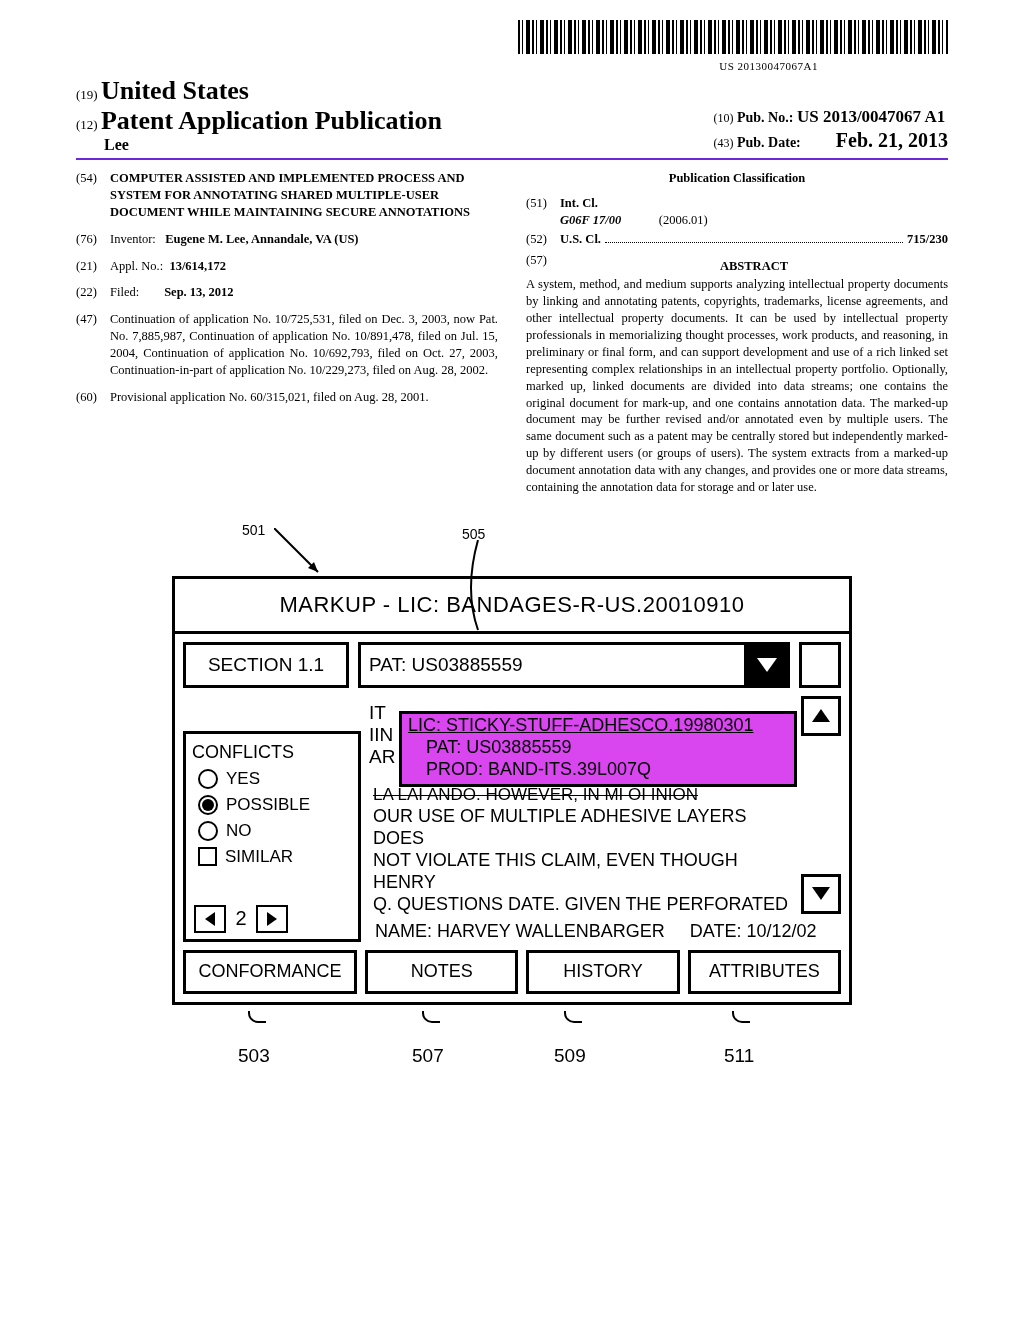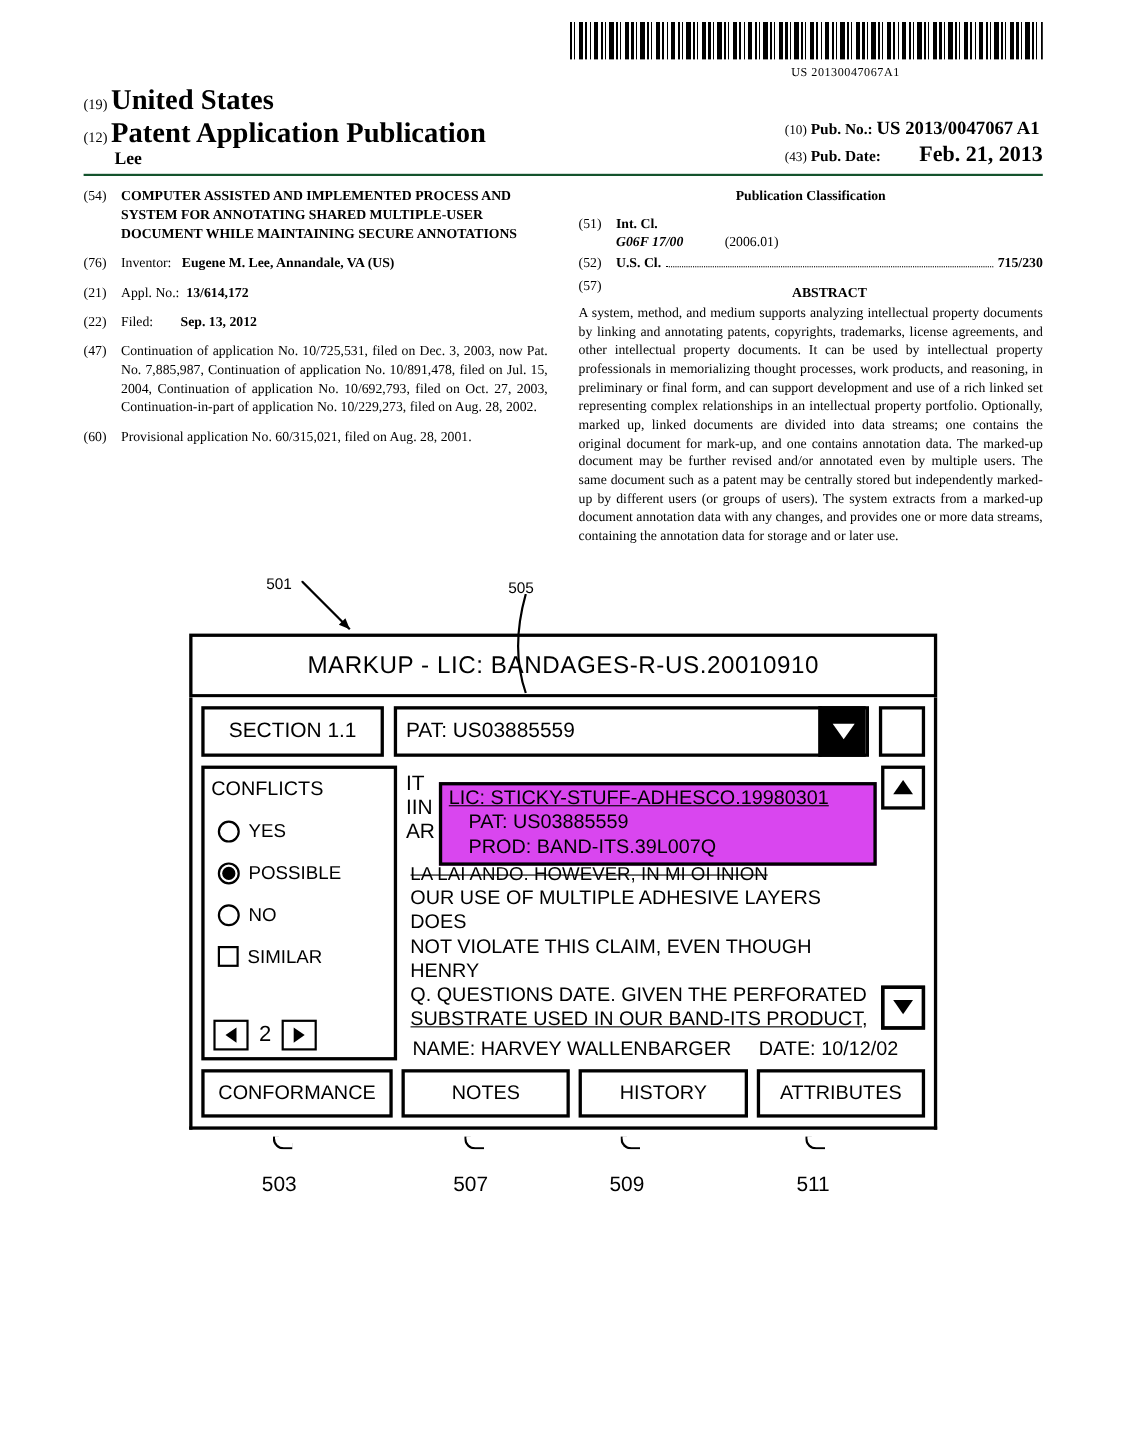--- a/index.html
+++ b/index.html
@@ -25,21 +25,21 @@
   .barcode-caption {
     font-size: 11px;
     letter-spacing: 0.5px;
     margin-top: 2px;
     margin-right: 130px;
   }
   .header {
     display: flex;
     justify-content: space-between;
     align-items: flex-end;
-    border-bottom: 2px solid #14532d;
+    border-bottom: 2px solid #6d28d9;
     padding-bottom: 4px;
     margin-bottom: 10px;
   }
   .header-left .line1 { font-size: 13px; }
   .header-left .line2 { font-size: 26px; font-weight: bold; }
   .header-left .line3 { font-size: 26px; font-weight: bold; }
   .header-left .line4 { font-size: 16px; font-weight: bold; padding-left: 28px; }
   .header-right { text-align: left; }
   .header-right .kv { font-size: 14px; margin-bottom: 2px; }
   .header-right .kv .num { font-size: 12px; }
@@ -98,21 +98,21 @@
     display:flex;align-items:center;justify-content:center;
   }
   .pat-caret::after{
     content:""; width:0;height:0;border-left:10px solid transparent;border-right:10px solid transparent;border-top:14px solid #fff;
   }
   .aux-box { border:3px solid #000; width:36px; height:40px; }
 
   .row3 { display:flex; gap:8px; padding:8px; }
   .conflicts {
     border:3px solid #000; flex:0 0 160px; padding:8px 6px 6px 6px;
-    display:flex; flex-direction:column; gap:18px; font-size:17px;
+    display:flex; flex-direction:column; gap:6px; font-size:17px;margin-top:35px;
   }
   .conflicts-hd{ font-size:18px; text-align:left; }
   .radio-row{ display:flex; align-items:center; gap:8px; padding-left:6px;}
   .radio{ width:16px;height:16px;border:2px solid #000;border-radius:50%; position:relative;}
   .radio.filled::after{content:"";position:absolute;inset:2px;border-radius:50%;background:#000;}
   .checkbox{ width:15px;height:15px;border:2px solid #000;}
   .stepper{ display:flex; align-items:center; gap:6px; margin-top:auto; padding-left:2px;}
   .step-btn{ width:28px;height:24px;border:2px solid #000;display:flex;align-items:center;justify-content:center;}
   .step-btn.l::after{content:"";width:0;height:0;border-top:7px solid transparent;border-bottom:7px solid transparent;border-right:10px solid #000;}
   .step-btn.r::after{content:"";width:0;height:0;border-top:7px solid transparent;border-bottom:7px solid transparent;border-left:10px solid #000;}
@@ -328,21 +328,20 @@
           <div class="dropdown">
             <div class="drow underlined">LIC: STICKY-STUFF-ADHESCO.19980301</div>
             <div class="drow indent1">PAT: US03885559</div>
             <div class="drow indent2">PROD: BAND-ITS.39L007Q</div>
           </div>
           <div class="overlap-line">LA LAI ANDO. HOWEVER, IN MI OI INION</div>
           <div class="opinion">
             <div>OUR USE OF MULTIPLE ADHESIVE LAYERS DOES</div>
             <div>NOT VIOLATE THIS CLAIM, EVEN THOUGH HENRY</div>
             <div>Q. QUESTIONS DATE. GIVEN THE PERFORATED</div>
-            <div class="lastline">SUBSTRATE USED IN OUR BAND-ITS PRODUCT,</div>
           </div>
           <div class="scroll-dn"></div>
           <div class="name-date">
             <span>NAME:</span>
             <span>HARVEY WALLENBARGER</span>
             &nbsp;&nbsp;&nbsp;
             <span>DATE:</span>
             <span>10/12/02</span>
           </div>
         </div>

